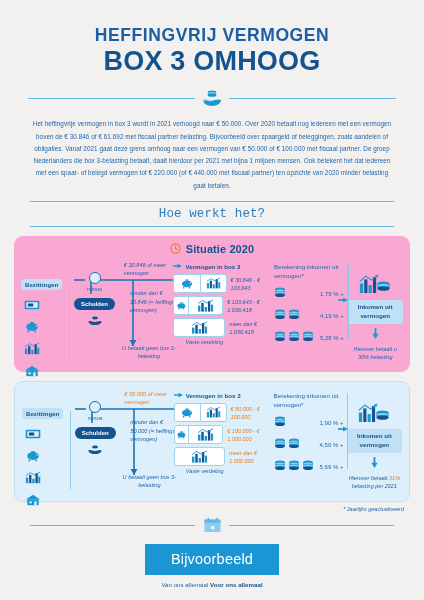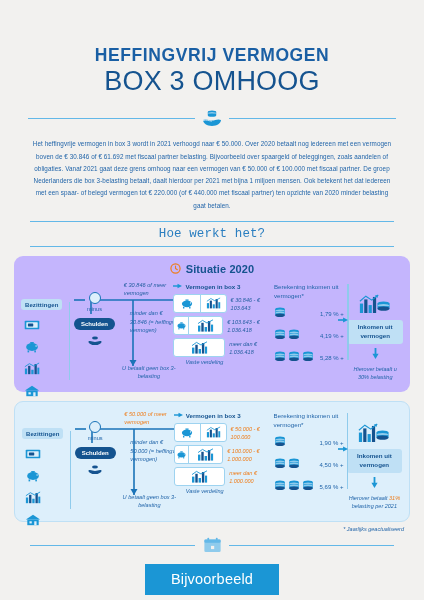--- a/index.html
+++ b/index.html
@@ -4,30 +4,30 @@
 <style>
   * { box-sizing: border-box; margin: 0; padding: 0; }
   html, body { width: 424px; height: 600px; }
   body {
     background: #f2f1ef;
     font-family: "Liberation Sans", sans-serif;
     color: #1f5c9e;
     position: relative;
     overflow: hidden;
   }
-  .page { width: 424px; height: 428px; position: relative; margin-top: 20px; }
+  .page { width: 424px; height: 428px; position: relative; }
 
   
   .hdr { padding-top: 26px; text-align: center; }
   .hdr-line1 {
     font-size: 17.5px; font-weight: bold; letter-spacing: .6px;
     color: #1a5fa4; line-height: 1.1;
   }
   .hdr-line2 {
-    font-size: 27px; font-weight: normal; letter-spacing: .2px;
+    font-size: 27px; font-weight: bold; letter-spacing: .2px;
     color: #15538f; line-height: 1.15; margin-top: 1px;
   }
 
   
   .div-icon-row {
     display: flex; align-items: center; justify-content: center;
     margin: 11px 28px 0 28px; gap: 0;
   }
   .div-rule { flex: 1; height: 1px; background: #63b8e8; }
   .div-icon { width: 34px; display: flex; align-items: center; justify-content: center; }
@@ -40,21 +40,21 @@
 
   .hoe-wrap { margin: 9px 30px 0 30px; }
   .hoe-rule { height: 1px; background: #63b8e8; }
   .hoe-title {
     text-align: center; font-size: 12.5px; color: #2a7ec0;
     padding: 5px 0 5px 0; letter-spacing: .1px; font-family: Liberation Mono, monospace;
   }
 
   
   .panel {
-    margin: 9px 14px 0 14px; background: #c4b5fd;
+    margin: 9px 14px 0 14px; background: #f9a8d4;
     border-radius: 9px; position: relative; padding: 7px 7px 8px 7px;
   }
   .panel.p2021 { background: #ddeffb; border: 1px solid #bfe0f5; }
   .panel-title {
     display: flex; align-items: center; justify-content: center;
     gap: 5px; font-size: 11px; font-weight: bold; color: #15538f;
     letter-spacing: .1px; margin-bottom: 4px;
   }
 
   .flow { display: flex; align-items: flex-start; position: relative; height: 104px; }

